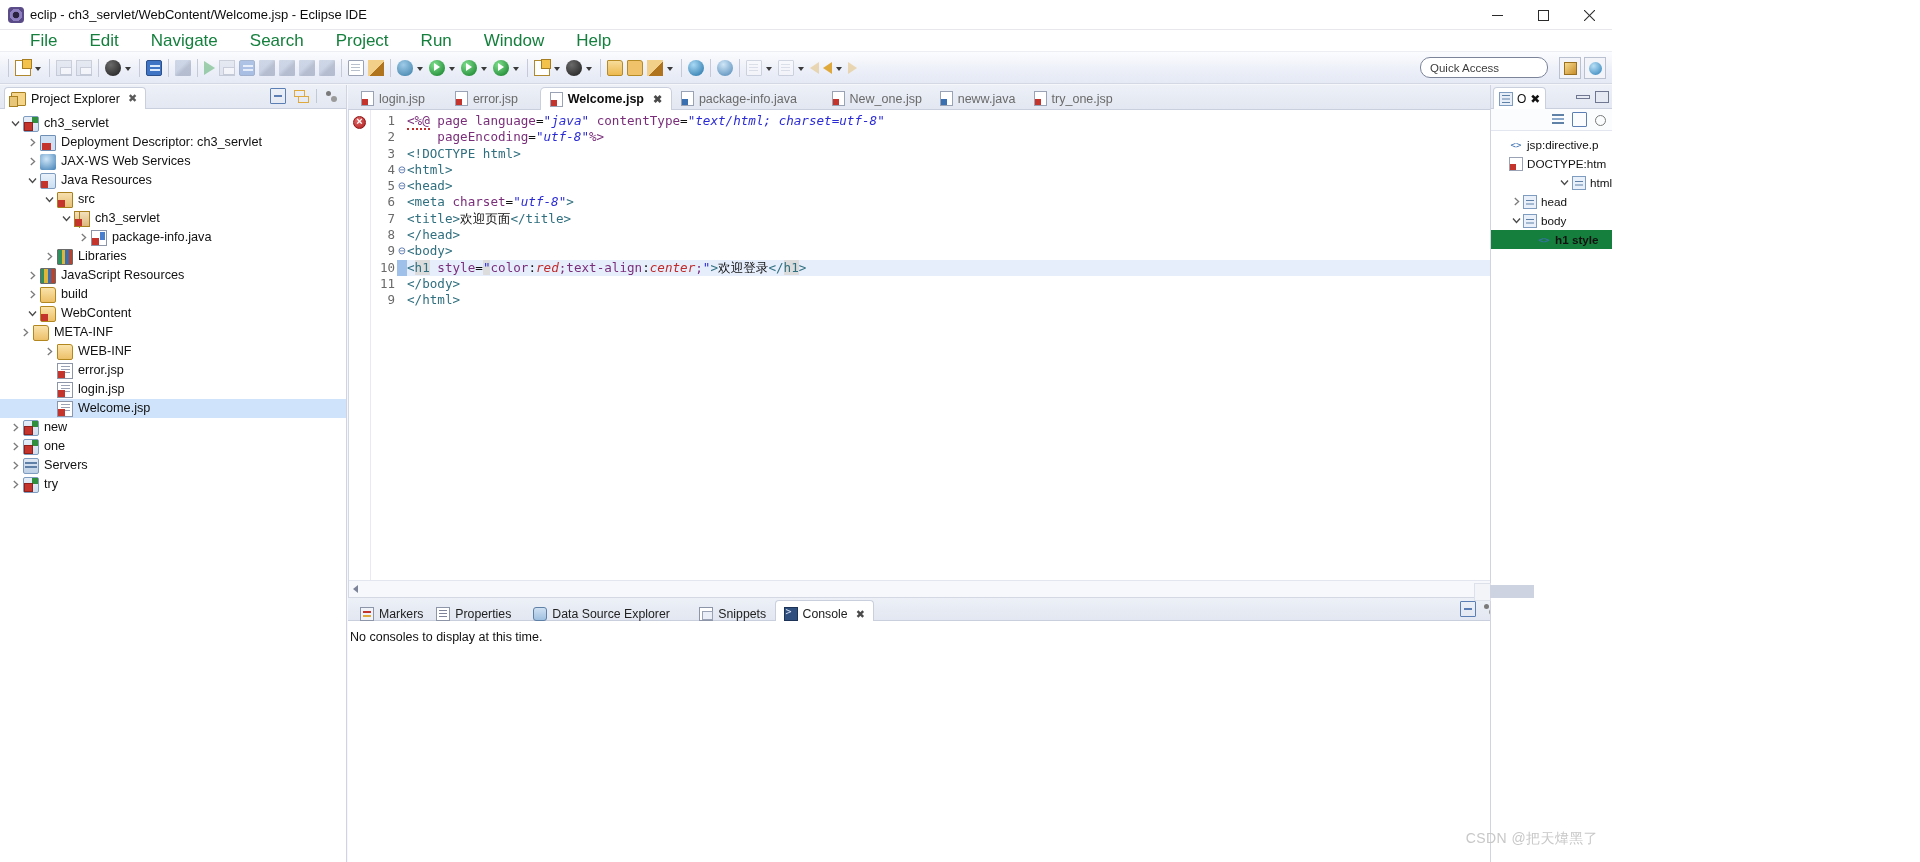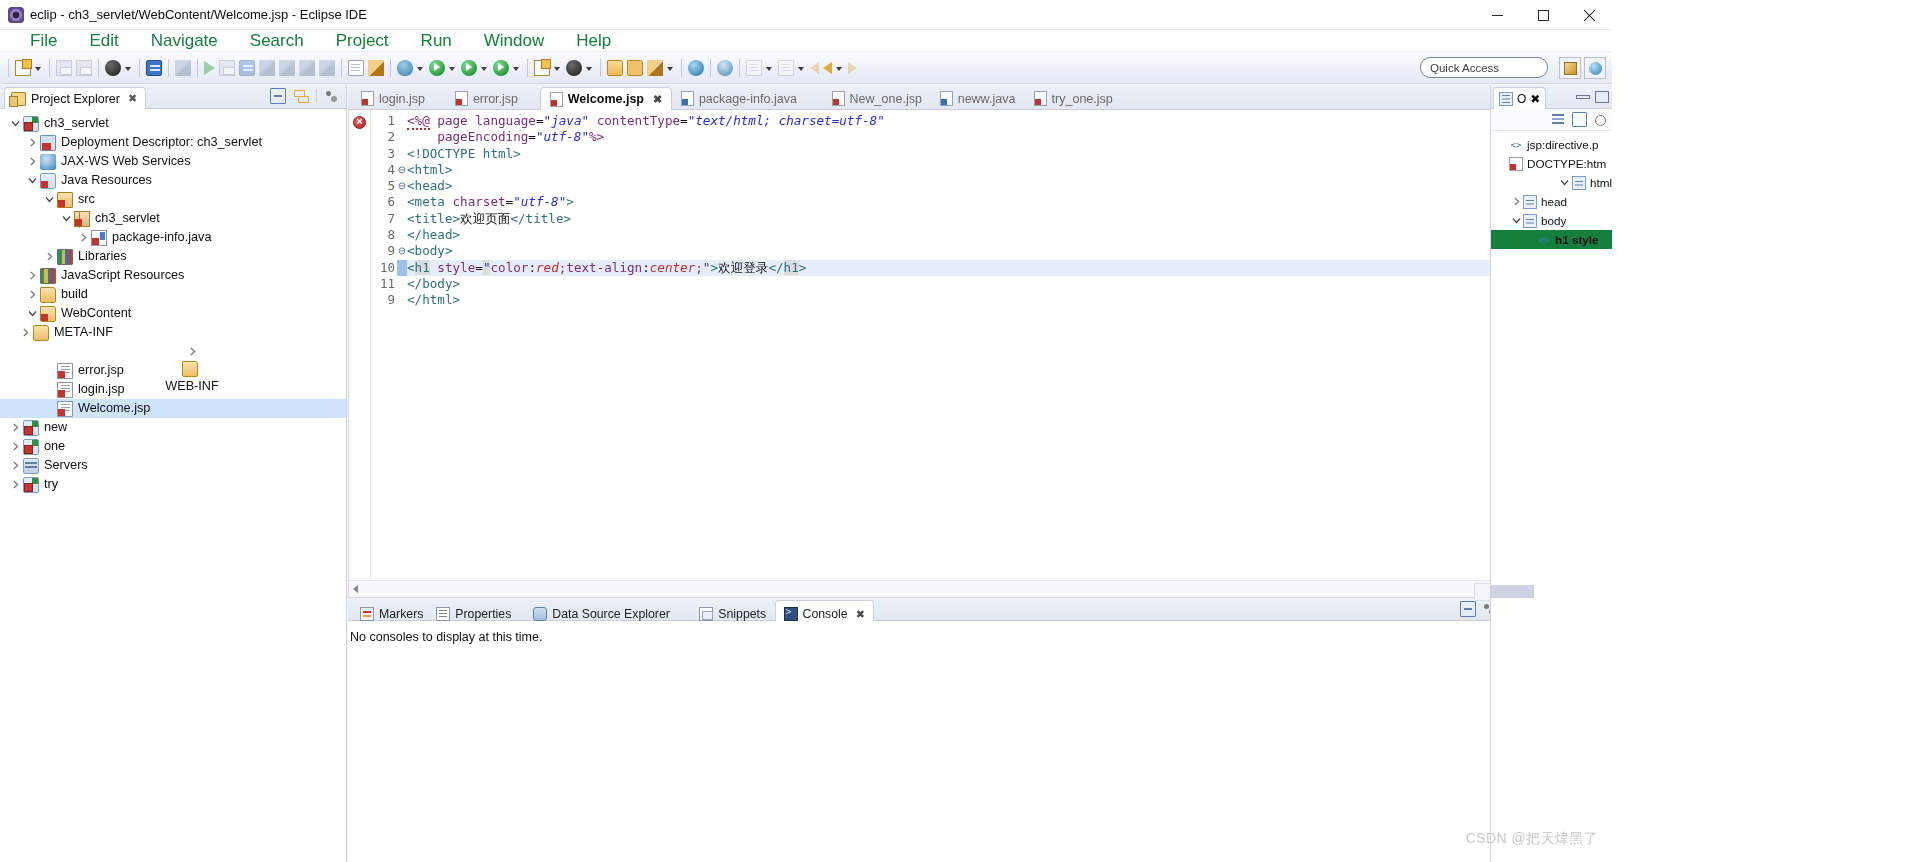--- a/index.html
+++ b/index.html
@@ -595,21 +595,21 @@
           </div>
           <div class="tnode" style="padding-left: 18px;">
             <span class="twist">
               <svg width="9" height="9" viewBox="0 0 9 9">
                 <polyline points="2.8,1 6.6,4.5 2.8,8" fill="none" stroke="#7a7a7a" stroke-width="1.3"></polyline>
               </svg>
             </span>
             <span class="ticon i-folder"></span>
             <span class="tlabel">META-INF</span>
           </div>
-          <div class="tnode" style="padding-left: 42px; flex-direction: column;">
+          <div class="tnode" style="padding-left: 42px;">
             <span class="twist">
               <svg width="9" height="9" viewBox="0 0 9 9">
                 <polyline points="2.8,1 6.6,4.5 2.8,8" fill="none" stroke="#7a7a7a" stroke-width="1.3"></polyline>
               </svg>
             </span>
             <span class="ticon i-folder"></span>
             <span class="tlabel">WEB-INF</span>
           </div>
           <div class="tnode" style="padding-left: 42px;">
             <span class="twist"></span>

